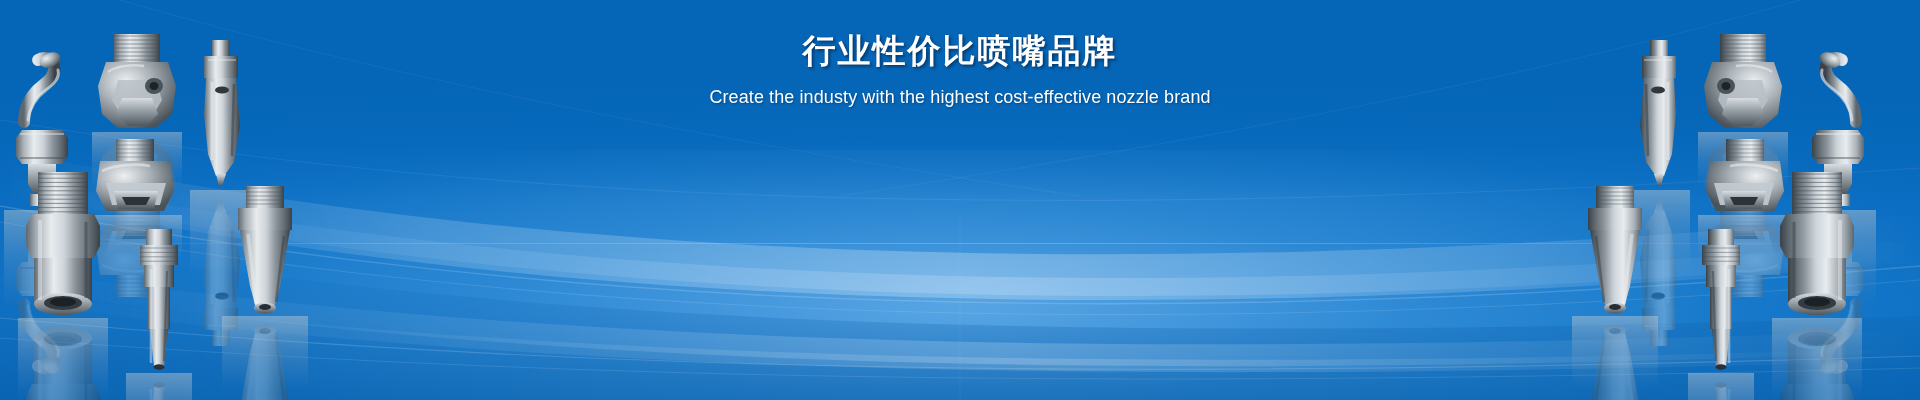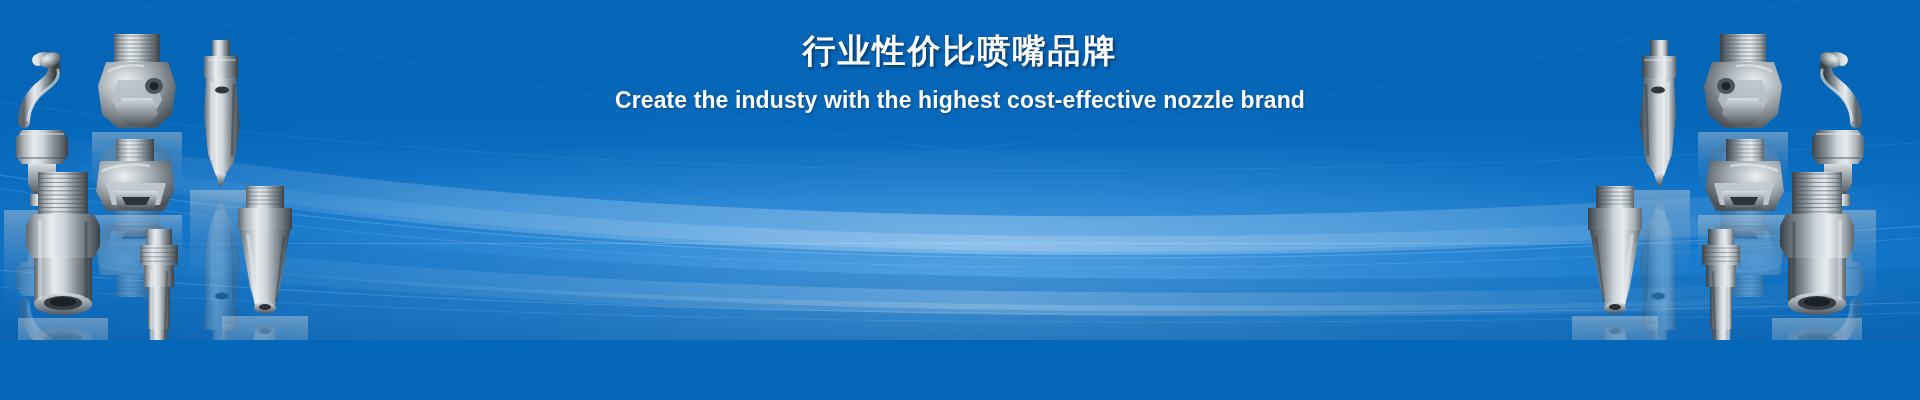--- a/index.html
+++ b/index.html
@@ -7,21 +7,21 @@
     padding: 0;
     background: #0567b8;
   }
   body {
     font-family: "Liberation Sans", "DejaVu Sans", sans-serif;
   }
 
   .banner {
     position: relative;
     width: 1920px;
-    height: 340px;
+    height: 400px;
     overflow: hidden;
     background: #737373;
   }
 
   
   .bg-base {
     position: absolute;
     inset: 0;
     background:
       radial-gradient(130% 95% at 50% 78%, #2f8ad8 0%, #1a7ccd 22%, #0b6ec2 46%, #0567b8 70%, #0560ae 100%);
@@ -70,22 +70,22 @@
     font-size: 33px;
     font-weight: bold;
     letter-spacing: 2px;
     color: #ffffff;
     text-shadow: 2px 2px 3px rgba(0,28,60,0.55), 0 0 1px rgba(0,20,50,0.5);
     line-height: 1.15;
     white-space: nowrap;
   }
   .subline {
     margin-top: 17px;
-    font-size: 23px;
-    font-weight: bold;
+    font-size: 18px;
+    font-weight: normal;
     color: #ffffff;
     letter-spacing: 0.1px;
     text-shadow: 1px 1px 2px rgba(0,28,60,0.45);
     white-space: nowrap;
   }
 
   
   .nozzle {
     position: absolute;
     z-index: 30;

